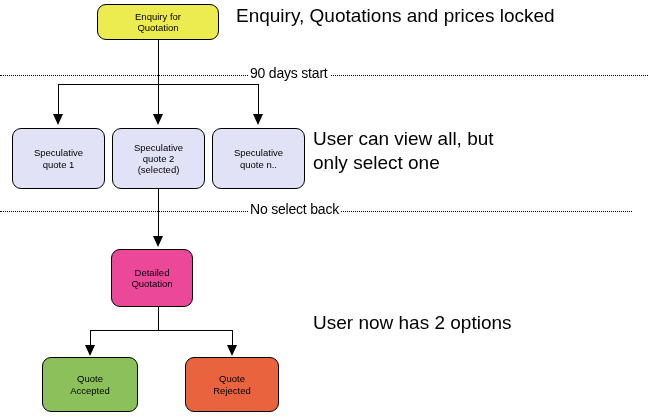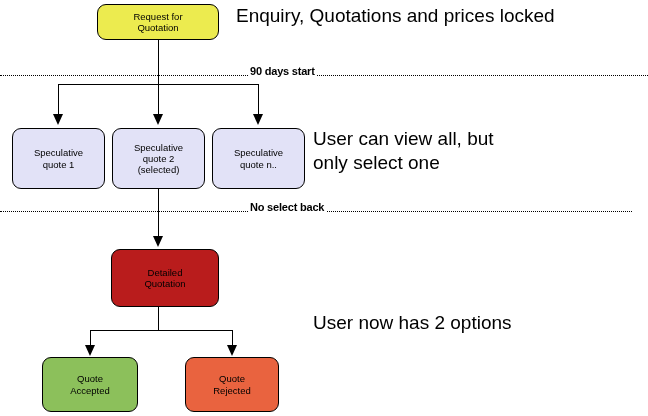--- a/index.html
+++ b/index.html
@@ -45,22 +45,22 @@
   .node-spec {
     top: 128px; height: 61px;
     background: #e2e2f7;
     font-size: 9.5px;
   }
   .node-spec-1 { left: 12px;  width: 93px; }
   .node-spec-2 { left: 112px; width: 93px; }
   .node-spec-n { left: 212px; width: 93px; }
 
   .node-detailed {
-    left: 111px; top: 249px; width: 108px; height: 58px;
-    background: #b91c1c;
+    left: 111px; top: 249px; width: 82px; height: 58px;
+    background: #ec4899;
     font-size: 9.5px;
   }
   .node-accepted {
     left: 42px;  top: 357px; width: 96px; height: 55px;
     background: #8cc05b;
     font-size: 9.5px;
   }
   .node-rejected {
     left: 185px; top: 357px; width: 94px; height: 55px;
     background: #e9633f;
@@ -90,22 +90,22 @@
   
   .sep {
     position: absolute;
     left: 0;
     height: 0;
     border-top: 1px dotted #000000;
     z-index: 1;
   }
   .sep-label {
     position: absolute;
-    font-weight: bold;
-    font-size: 11px;
+    font-weight: normal;
+    font-size: 14px;
     color: #000000;
     background: #ffffff;
     padding: 0 2px;
     white-space: nowrap;
     z-index: 5;
     letter-spacing: -0.2px;
   }
 
   
   .caption {
@@ -149,21 +149,21 @@
   <div class="line vline" style="left:158px; top:307px; height:24px;"></div>
   <div class="line hline" style="left:90px; top:330px; width:142px;"></div>
 
   <div class="line vline" style="left:90px; top:330px; height:16px;"></div>
   <div class="arrow" style="left:85px; top:345px;"></div>
 
   <div class="line vline" style="left:232px; top:330px; height:16px;"></div>
   <div class="arrow" style="left:227px; top:345px;"></div>
 
   <div class="node node-rfq">
-    <span class="node-label">Request for
+    <span class="node-label">Enquiry for
 Quotation</span>
   </div>
 
   <div class="node node-spec node-spec-1">
     <span class="node-label">Speculative
 quote 1</span>
   </div>
 
   <div class="node node-spec node-spec-2">
     <span class="node-label">Speculative

